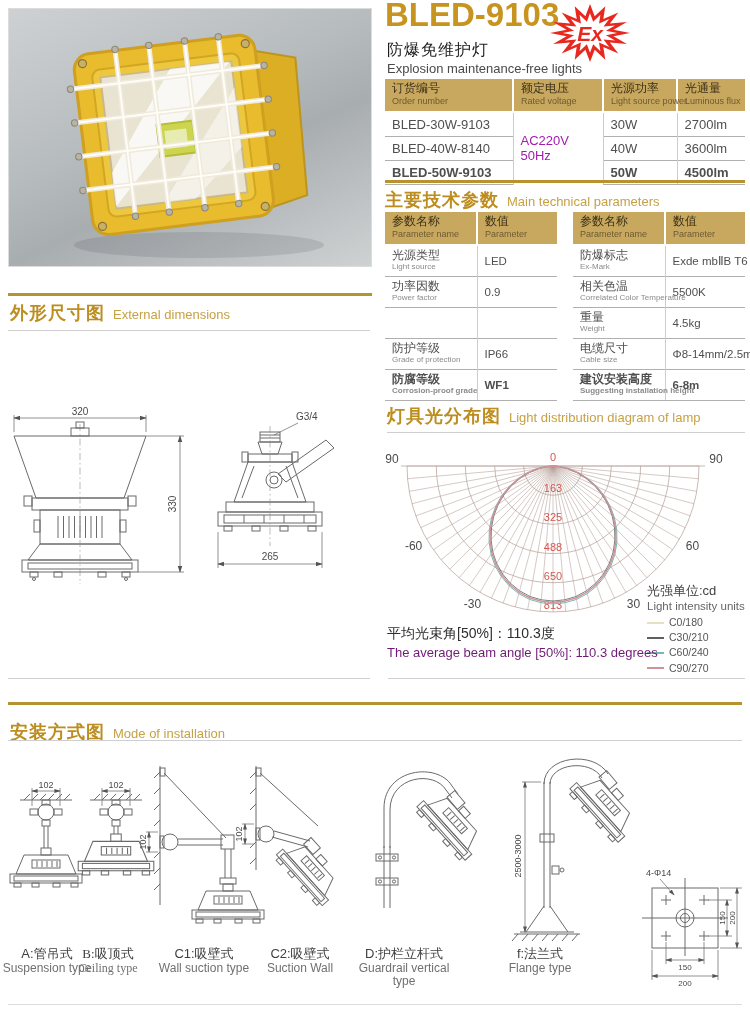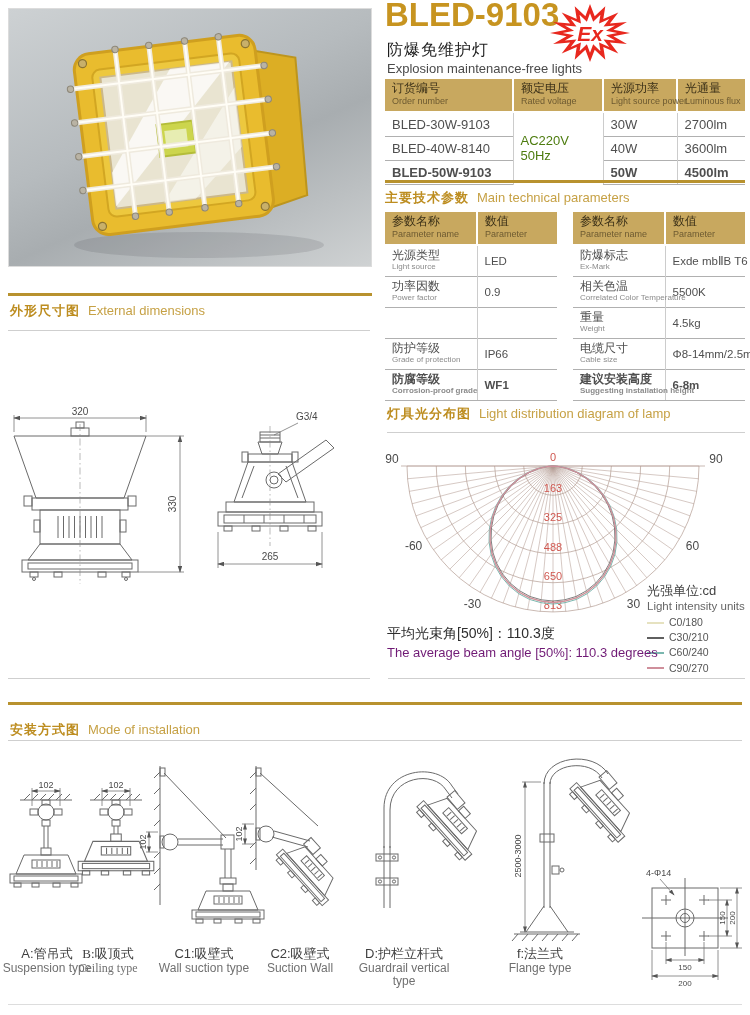--- a/index.html
+++ b/index.html
@@ -24,32 +24,32 @@
   th:first-child{border-left:none;}
   th .cn{display:block;font-size:12px;color:#3c3118;line-height:1.15;}
   th .en{display:block;font-size:9px;color:#6d5a31;line-height:1.2;white-space:nowrap;}
   td{border-top:1px solid #b0b0b0;border-left:1px solid #ccc;padding:2px 0 2px 7px;vertical-align:middle;}
   td:first-child{border-left:none;}
   tbody tr:last-child td{border-bottom:1px solid #b0b0b0;font-weight:bold;}
   thead th{border-bottom:2px solid #fff;}
 
   .otable{left:385px;top:79px;width:360px;}
   .otable td{font-size:13px;color:#4f4f4f;height:19px;}
-  .otable td.volt{font-size:13px;color:#4d7c0f;}
+  .otable td.volt{font-size:13px;color:#a21caf;}
 
   .ttable td{height:26px;}
   .ttable .name .cn{display:block;font-size:12px;color:#4f4f4f;line-height:1.1;}
   .ttable .name .en{display:block;font-size:8px;color:#8b8b8b;line-height:1.25;white-space:nowrap;}
   .ttable .val{font-size:11.5px;color:#4f4f4f;white-space:nowrap;}
 
   
   .gbar{position:absolute;height:3px;background:#b8922e;}
   .tline{position:absolute;height:1px;background:#cfcfcf;}
   .sect{position:absolute;white-space:nowrap;}
-  .sect .tcn{font-size:13px;font-weight:bold;color:#bd8d20;letter-spacing:1px;}
+  .sect .tcn{font-size:18px;font-weight:bold;color:#bd8d20;letter-spacing:1px;}
   .sect .ten{font-size:13px;color:#c6a145;margin-left:8px;}
 
   
   .legend{position:absolute;left:632px;top:582px;margin-left:15px;}
   .legend .lt-cn{font-size:13px;color:#3f3f3f;}
   .legend .lt-en{font-size:11.5px;color:#666;margin-bottom:3px;}
   .legend .item{font-size:10.5px;color:#555;line-height:1.45;display:flex;align-items:center;}
   .legend .dash{display:inline-block;width:17px;height:2px;margin-right:5px;}
   .cap-cn{position:absolute;left:387px;top:625px;font-size:14px;color:#2e2e2e;}
   .cap-en{position:absolute;left:387px;top:645px;font-size:13px;color:#701a75;}

